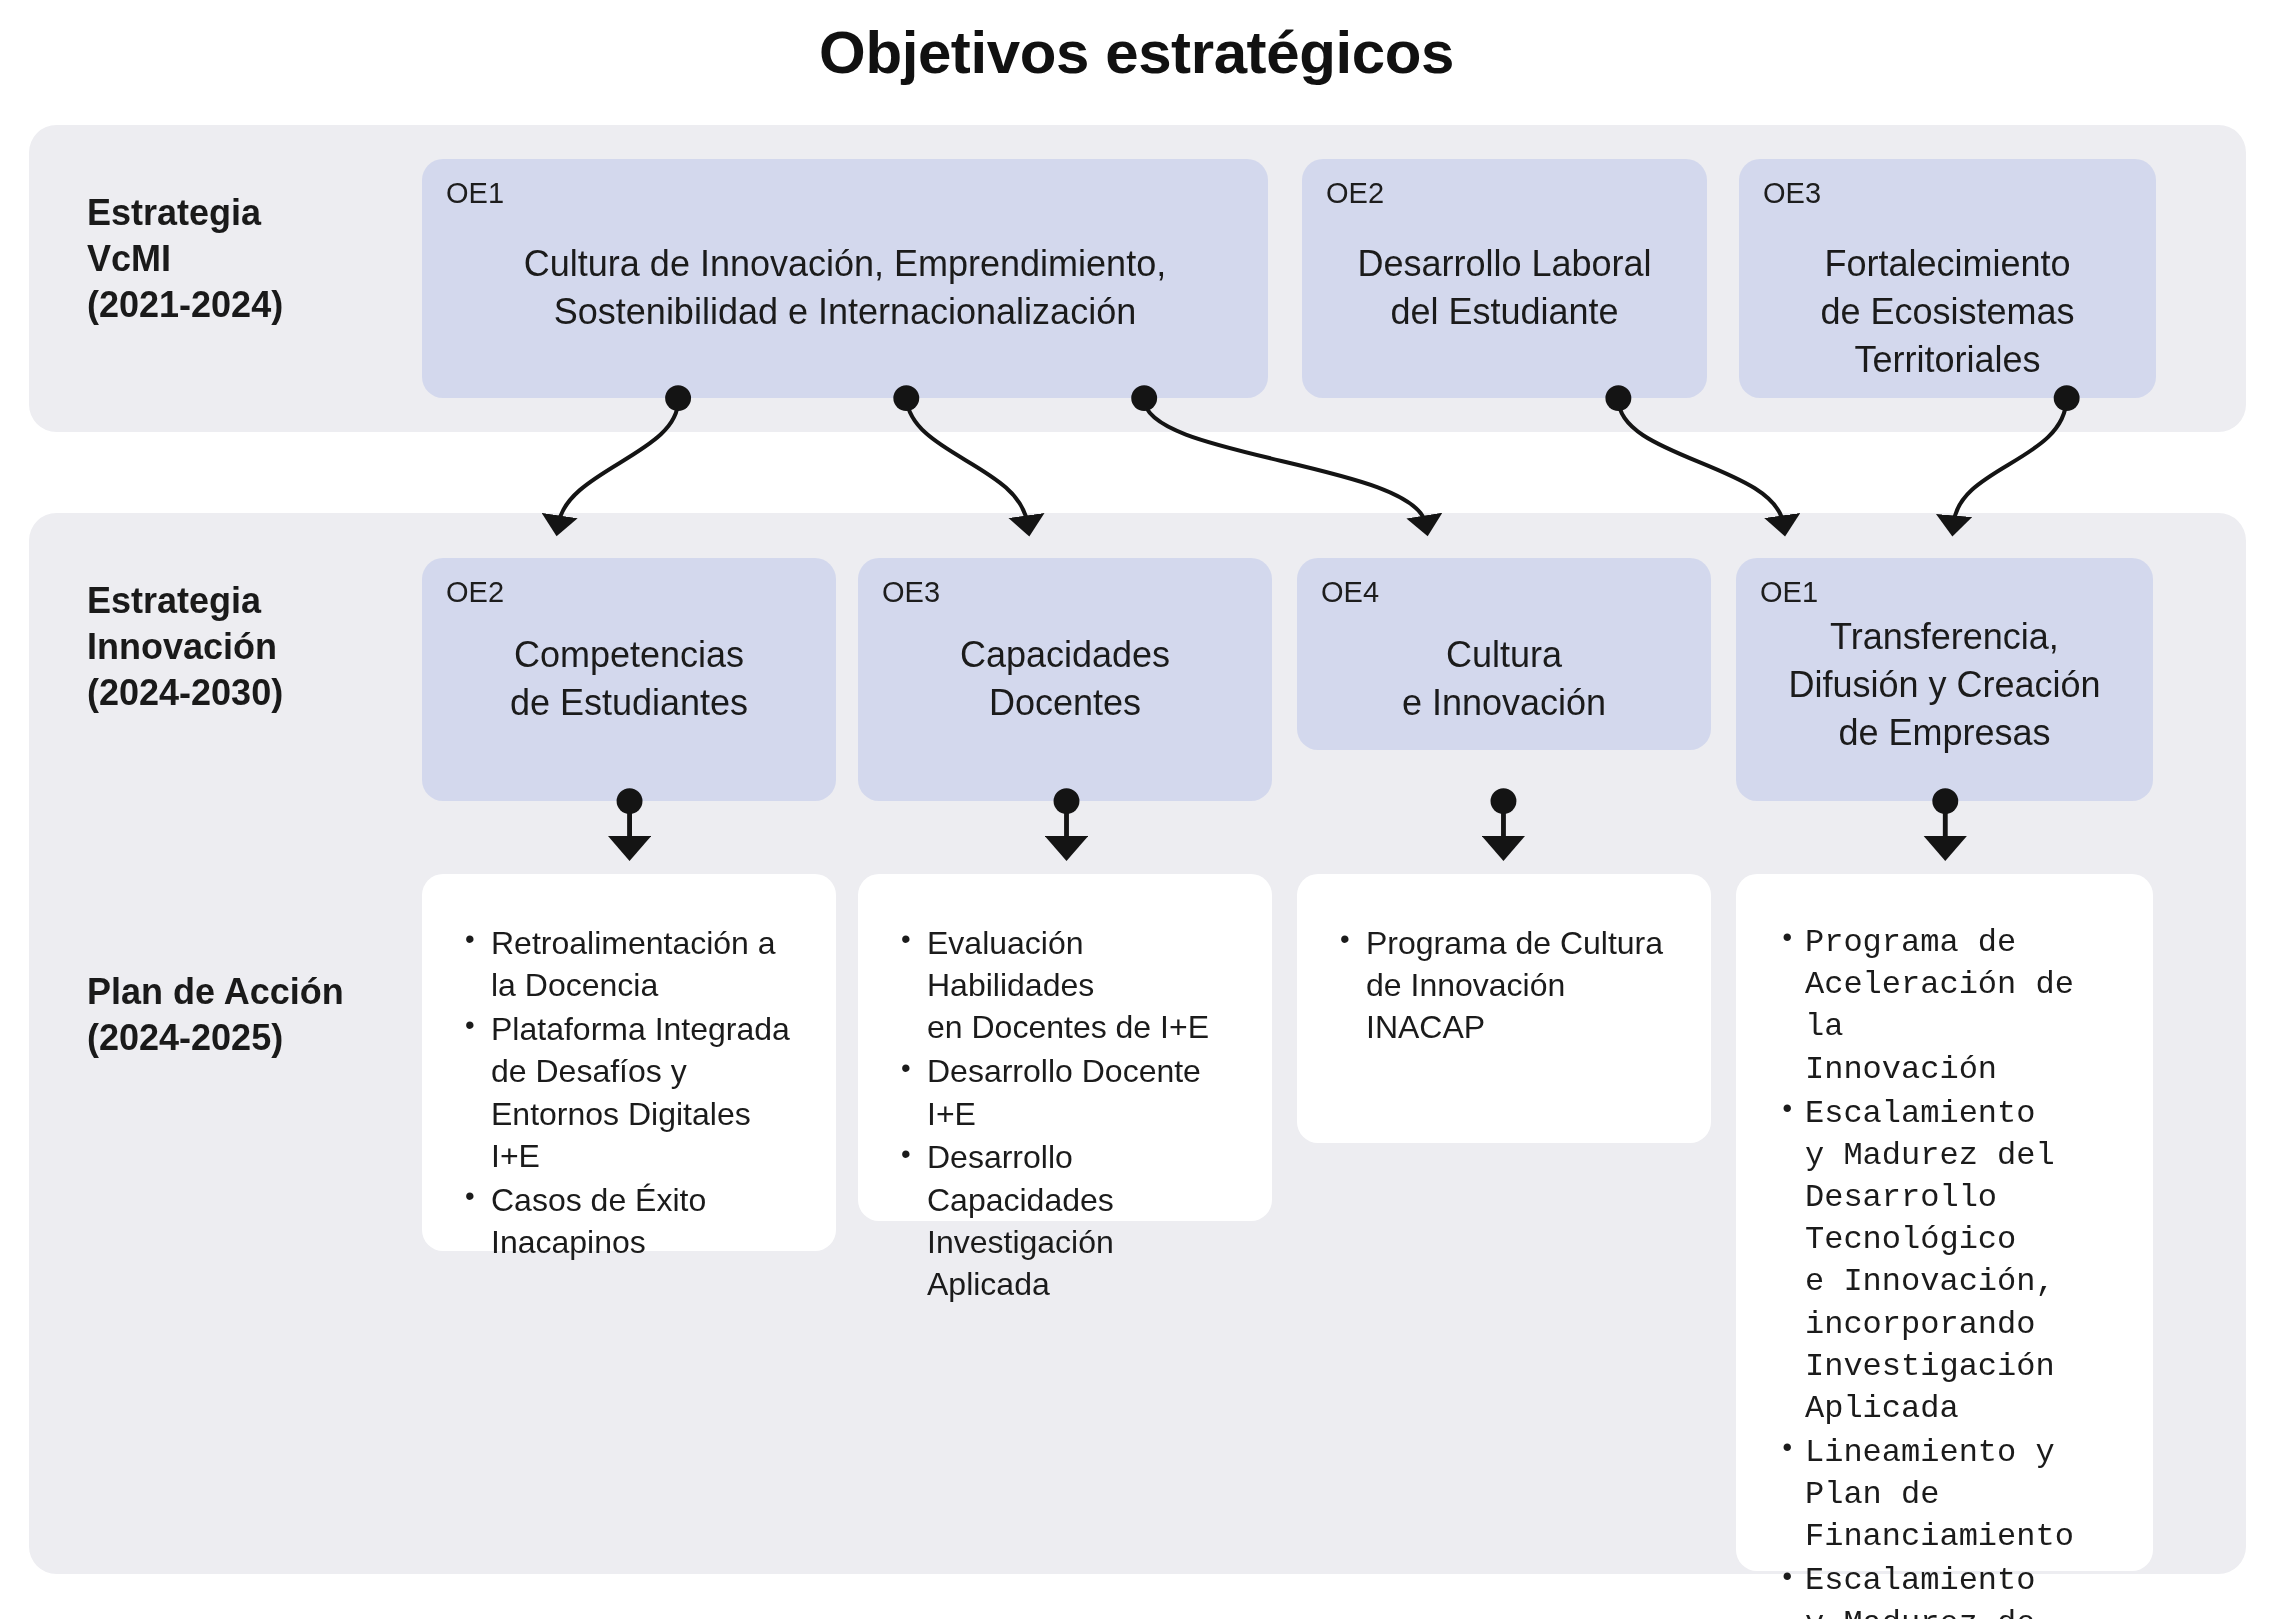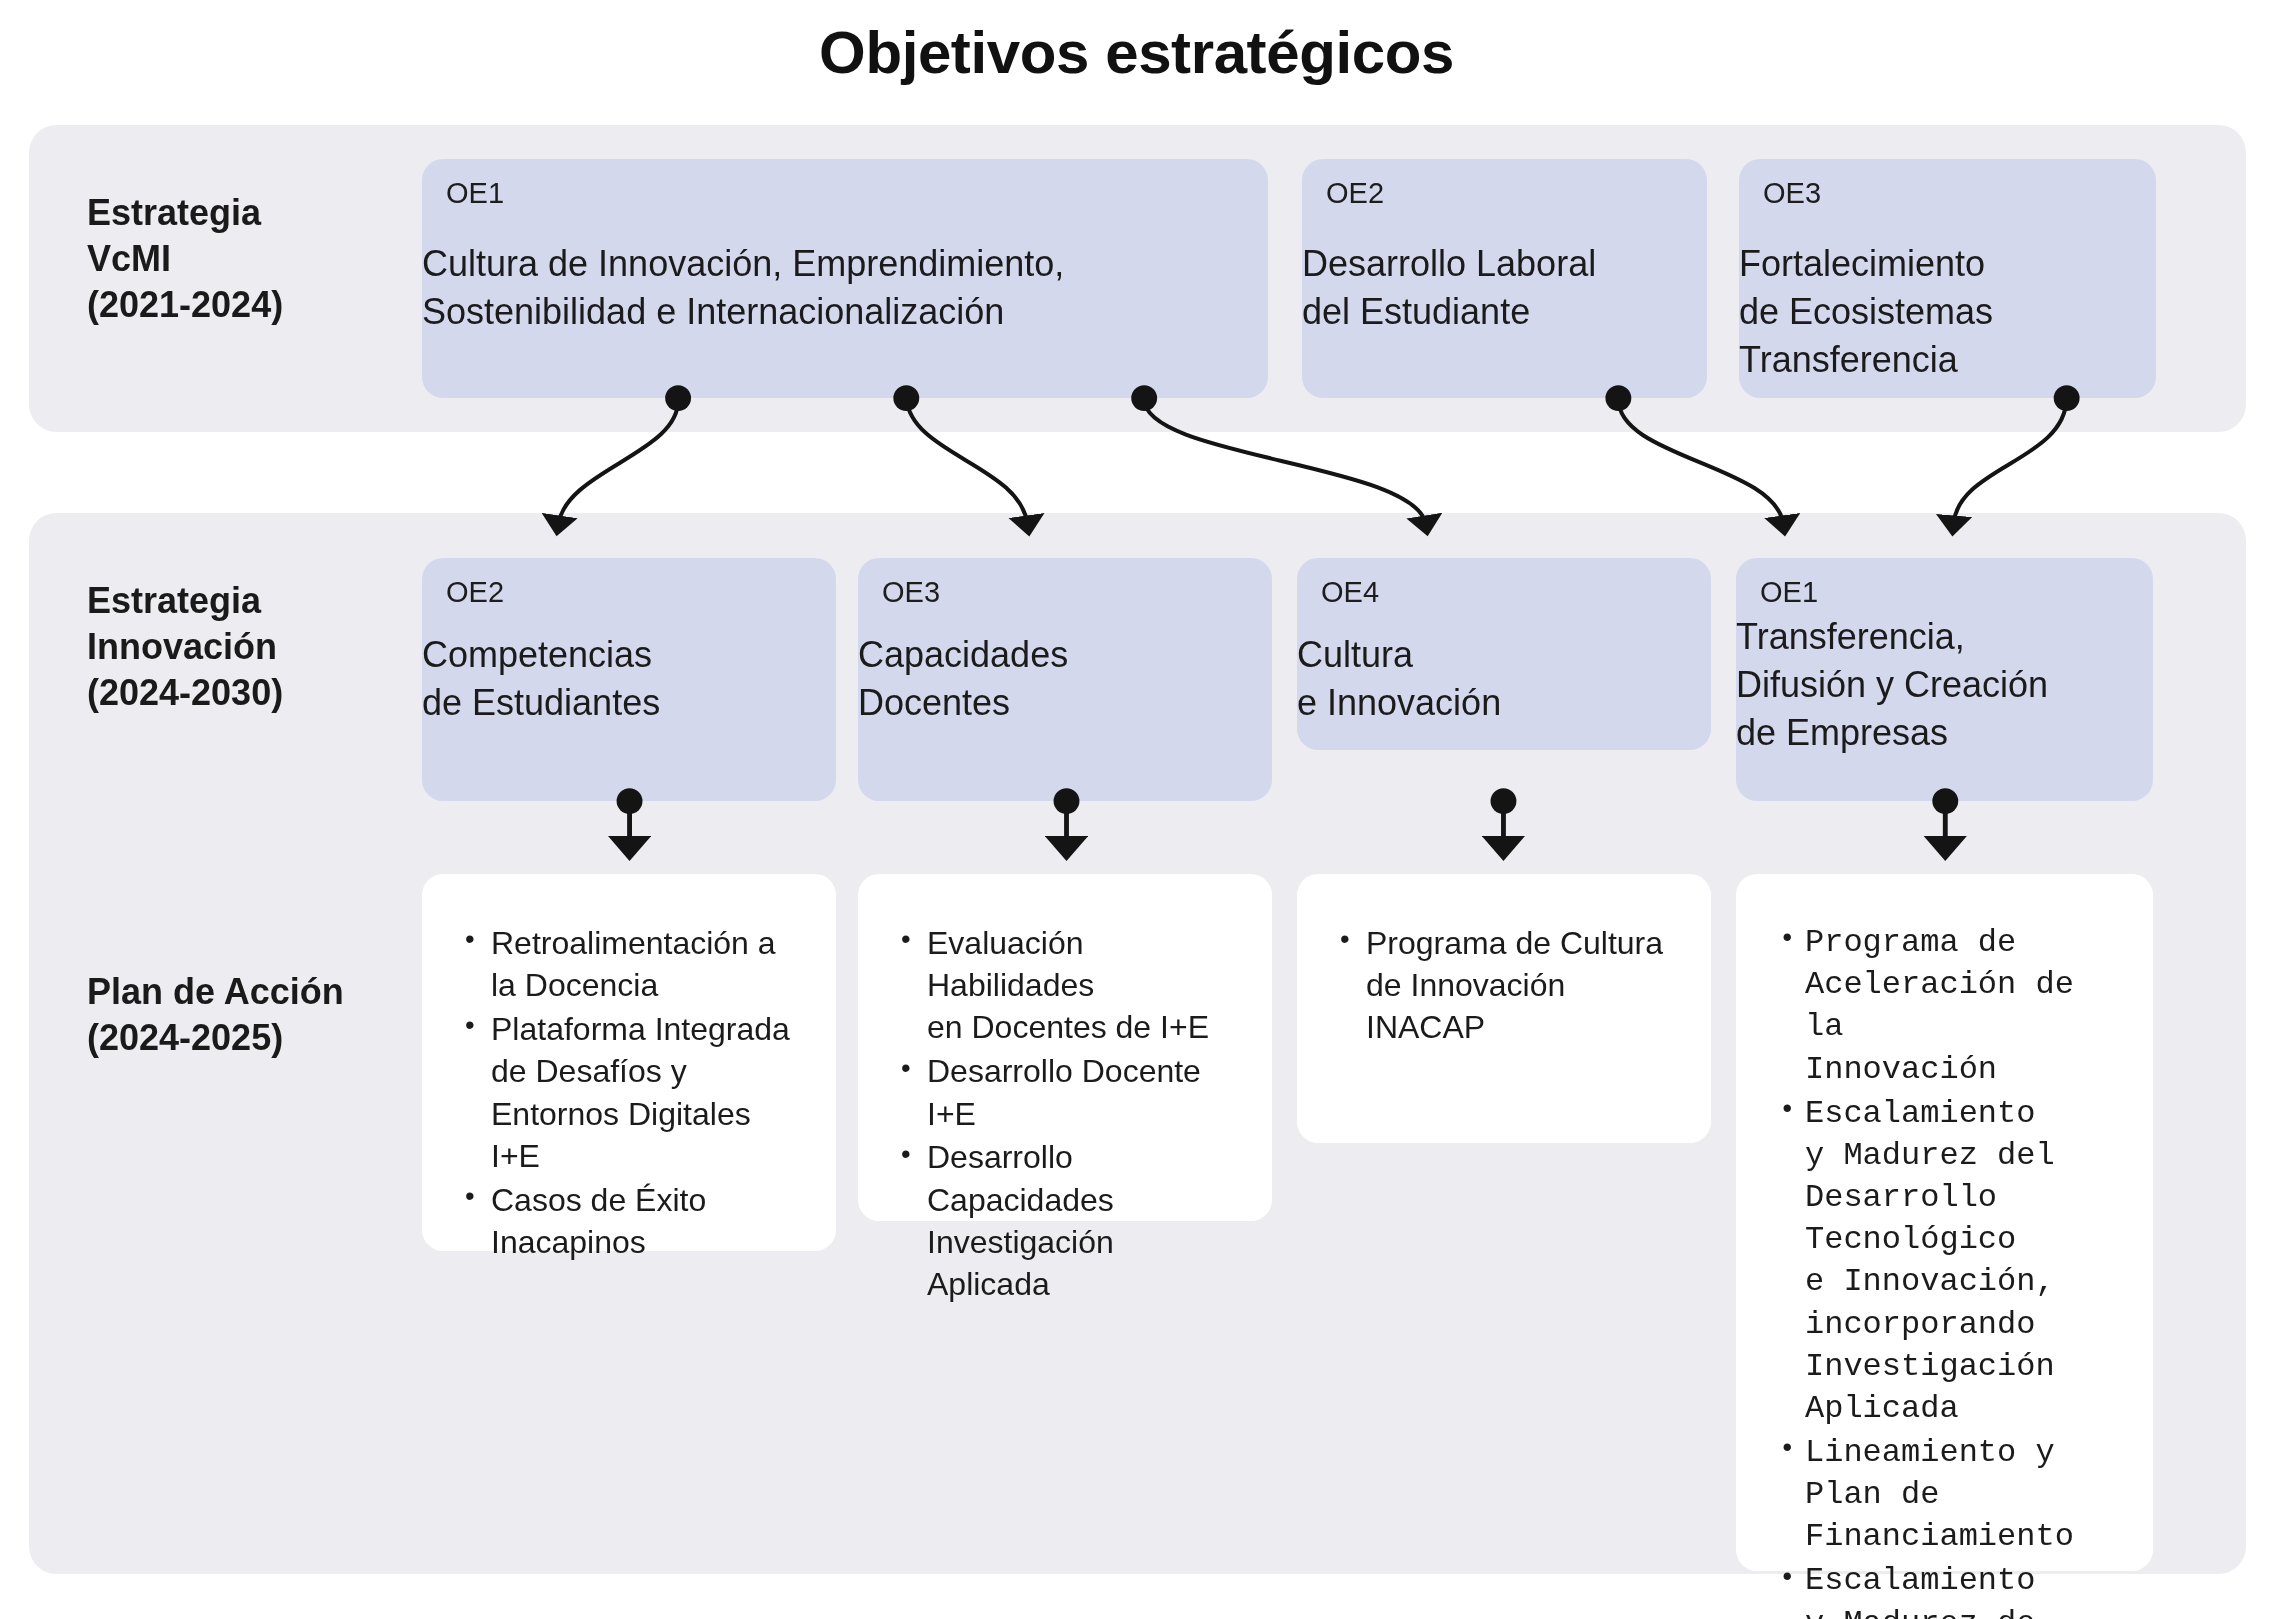--- a/index.html
+++ b/index.html
@@ -45,20 +45,21 @@
     background:#d3d8ed;
     border-radius:21px;
     box-sizing:border-box;
   }
   .oe-tag{
     position:absolute;left:24px;top:18px;
     font-size:29px;color:#1d1d1d;
   }
   .oe-title{
     position:absolute;left:0;right:0;
+    text-align:center;
     font-size:36px;color:#1b1b1b;
     line-height:1.33;
     white-space:pre-line;
   }
 
   
   #oe-r1-c1{left:422px;top:159px;width:846px;height:239px;}
   #oe-r1-c2{left:1302px;top:159px;width:405px;height:239px;}
   #oe-r1-c3{left:1739px;top:159px;width:417px;height:239px;}
   #oe-r1-c1 .oe-title{top:81px;}
@@ -130,21 +131,21 @@
   </div>
   <div class="oe-box" id="oe-r1-c2">
     <div class="oe-tag">OE2</div>
     <div class="oe-title">Desarrollo Laboral
 del Estudiante</div>
   </div>
   <div class="oe-box" id="oe-r1-c3">
     <div class="oe-tag">OE3</div>
     <div class="oe-title">Fortalecimiento
 de Ecosistemas
-Transferencia</div>
+Territoriales</div>
   </div>
 
   <div class="oe-box" id="oe-r2-c1">
     <div class="oe-tag">OE2</div>
     <div class="oe-title">Competencias
 de Estudiantes</div>
   </div>
   <div class="oe-box" id="oe-r2-c2">
     <div class="oe-tag">OE3</div>
     <div class="oe-title">Capacidades

